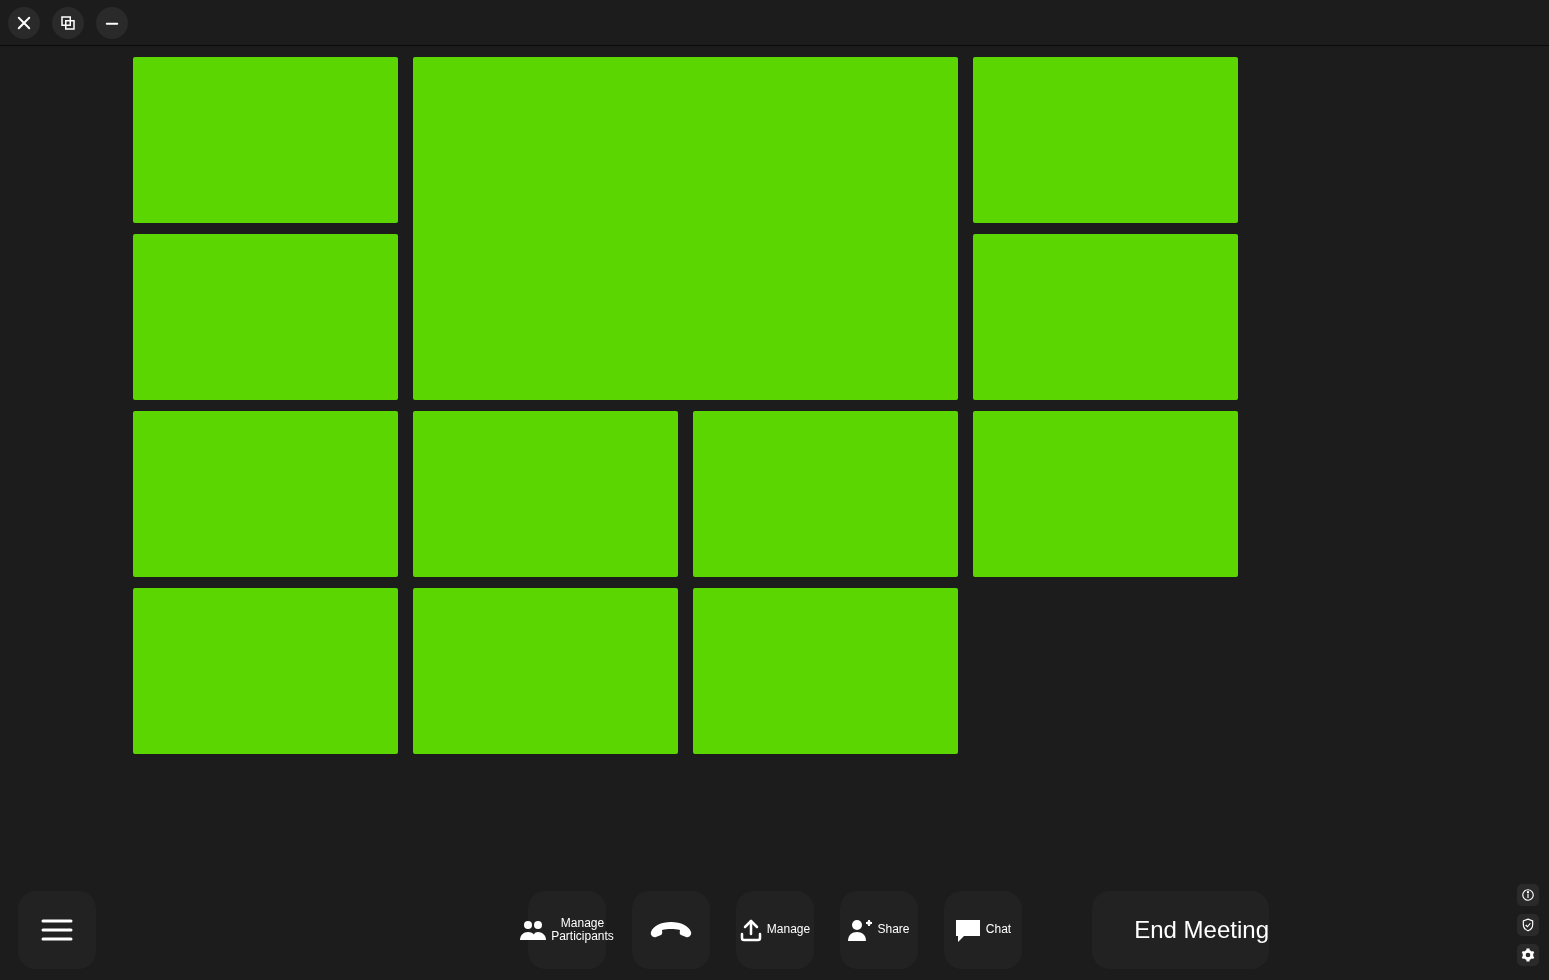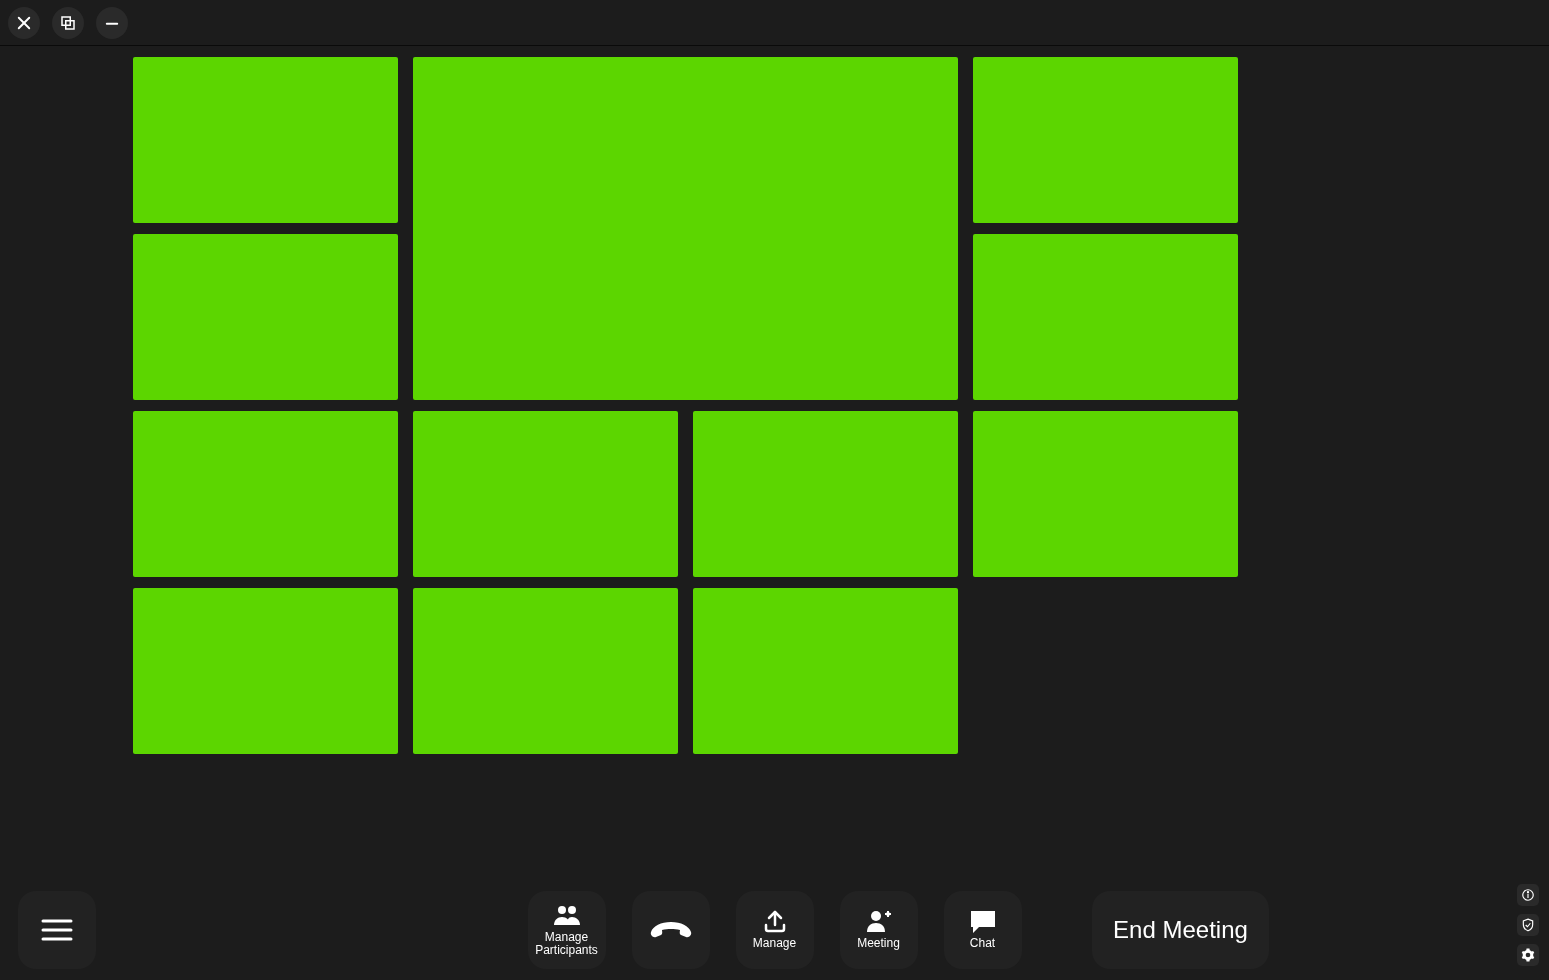--- a/index.html
+++ b/index.html
@@ -94,21 +94,21 @@
       display: flex;
       gap: 26px;
       align-items: center;
     }
     .ctrl-btn {
       width: 78px;
       height: 78px;
       background: #222;
       border-radius: 18px;
       display: flex;
-      flex-direction: column;
+      flex-direction: row;
       align-items: center;
       justify-content: center;
       cursor: pointer;
       gap: 4px;
       position: relative;
     }
     .ctrl-btn .icon { height: 24px; display: flex; align-items: center; justify-content: center; }
     .ctrl-btn .label { font-size: 12px; color: #fff; text-align: center; line-height: 1.1; }
     .ctrl-btn .caret {
       position: absolute;
@@ -122,21 +122,21 @@
     
     .end-btn {
       position: absolute;
       right: 280px;
       width: 177px;
       height: 78px;
       background: #222;
       border-radius: 18px;
       display: flex;
       align-items: center;
-      justify-content: center;
+      justify-content: flex-end;
       font-size: 24px;
       cursor: pointer;
     }
     
     .side-icons {
       position: absolute;
       right: 10px;
       bottom: 14px;
       display: flex;
       flex-direction: column;
@@ -237,21 +237,21 @@
     <div class="ctrl-btn">
       <span class="icon">
         <svg width="26" height="22" viewBox="0 0 26 22" fill="#fff">
               <circle cx="10" cy="6" r="5"></circle>
               <path d="M1 22c0-6 4-9 9-9s9 3 9 9z"></path>
               <circle cx="22" cy="4" r="2"></circle>
               <line x1="22" y1="1" x2="22" y2="7" stroke="#fff" stroke-width="2"></line>
               <line x1="19" y1="4" x2="25" y2="4" stroke="#fff" stroke-width="2"></line>
             </svg>
       </span>
-      <span class="label">Meeting</span>
+      <span class="label">Share</span>
     </div>
     <div class="ctrl-btn">
       <span class="icon">
         <svg width="28" height="24" viewBox="0 0 28 24" fill="#fff">
               <path d="M2 2h24v16H10l-6 6v-6H2z" rx="2"></path>
             </svg>
       </span>
       <span class="label">Chat</span>
     </div>
   </div>

